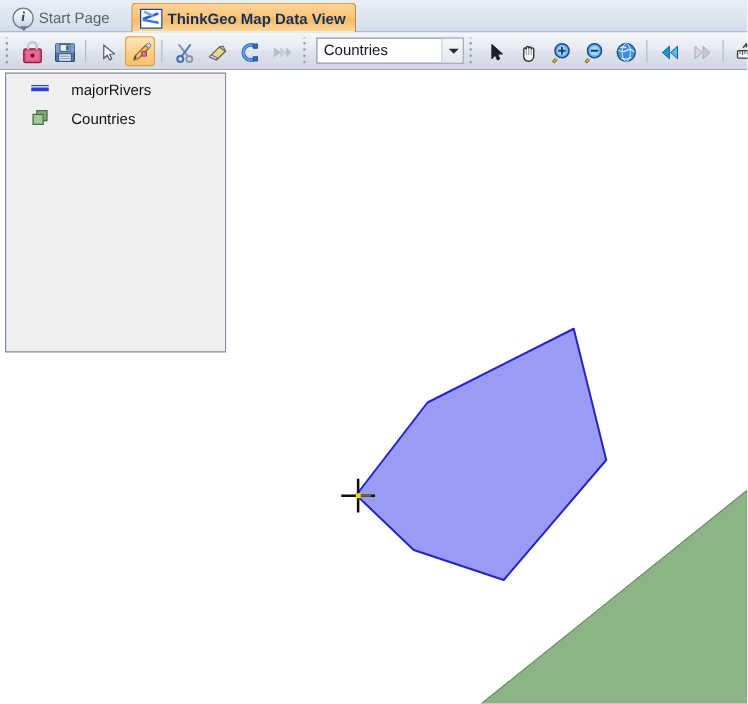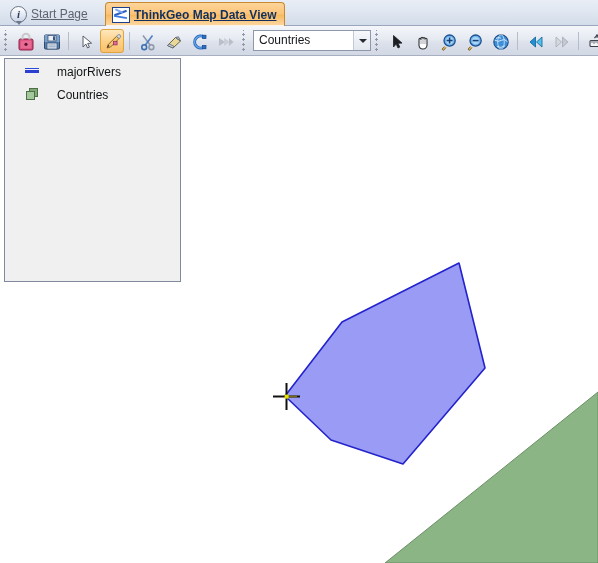--- a/index.html
+++ b/index.html
@@ -54,21 +54,21 @@
   }
   .tab-active {
     left: 105px;
     background: linear-gradient(to bottom, #fdd49a 0%, #fbc477 48%, #f8b95e 52%, #fcd9a6 100%);
     border: 1px solid #c9882e;
     border-bottom: none;
     color: #11305f;
     font-weight: bold;
     box-shadow: 0 -1px 0 rgba(255,255,255,.7) inset;
   }
-  .tab-label { line-height: 1; text-decoration: underline; }
+  .tab-label { line-height: 1; }
 
   
   .info-icon {
     width: 15px; height: 15px;
     border-radius: 50%;
     border: 1px solid #6a7689;
     background: linear-gradient(to bottom, #ffffff 0%, #dfe6f2 60%, #c7d2e3 100%);
     color: #2c3c5c;
     font-family: "Liberation Serif", serif;
     font-style: italic;

